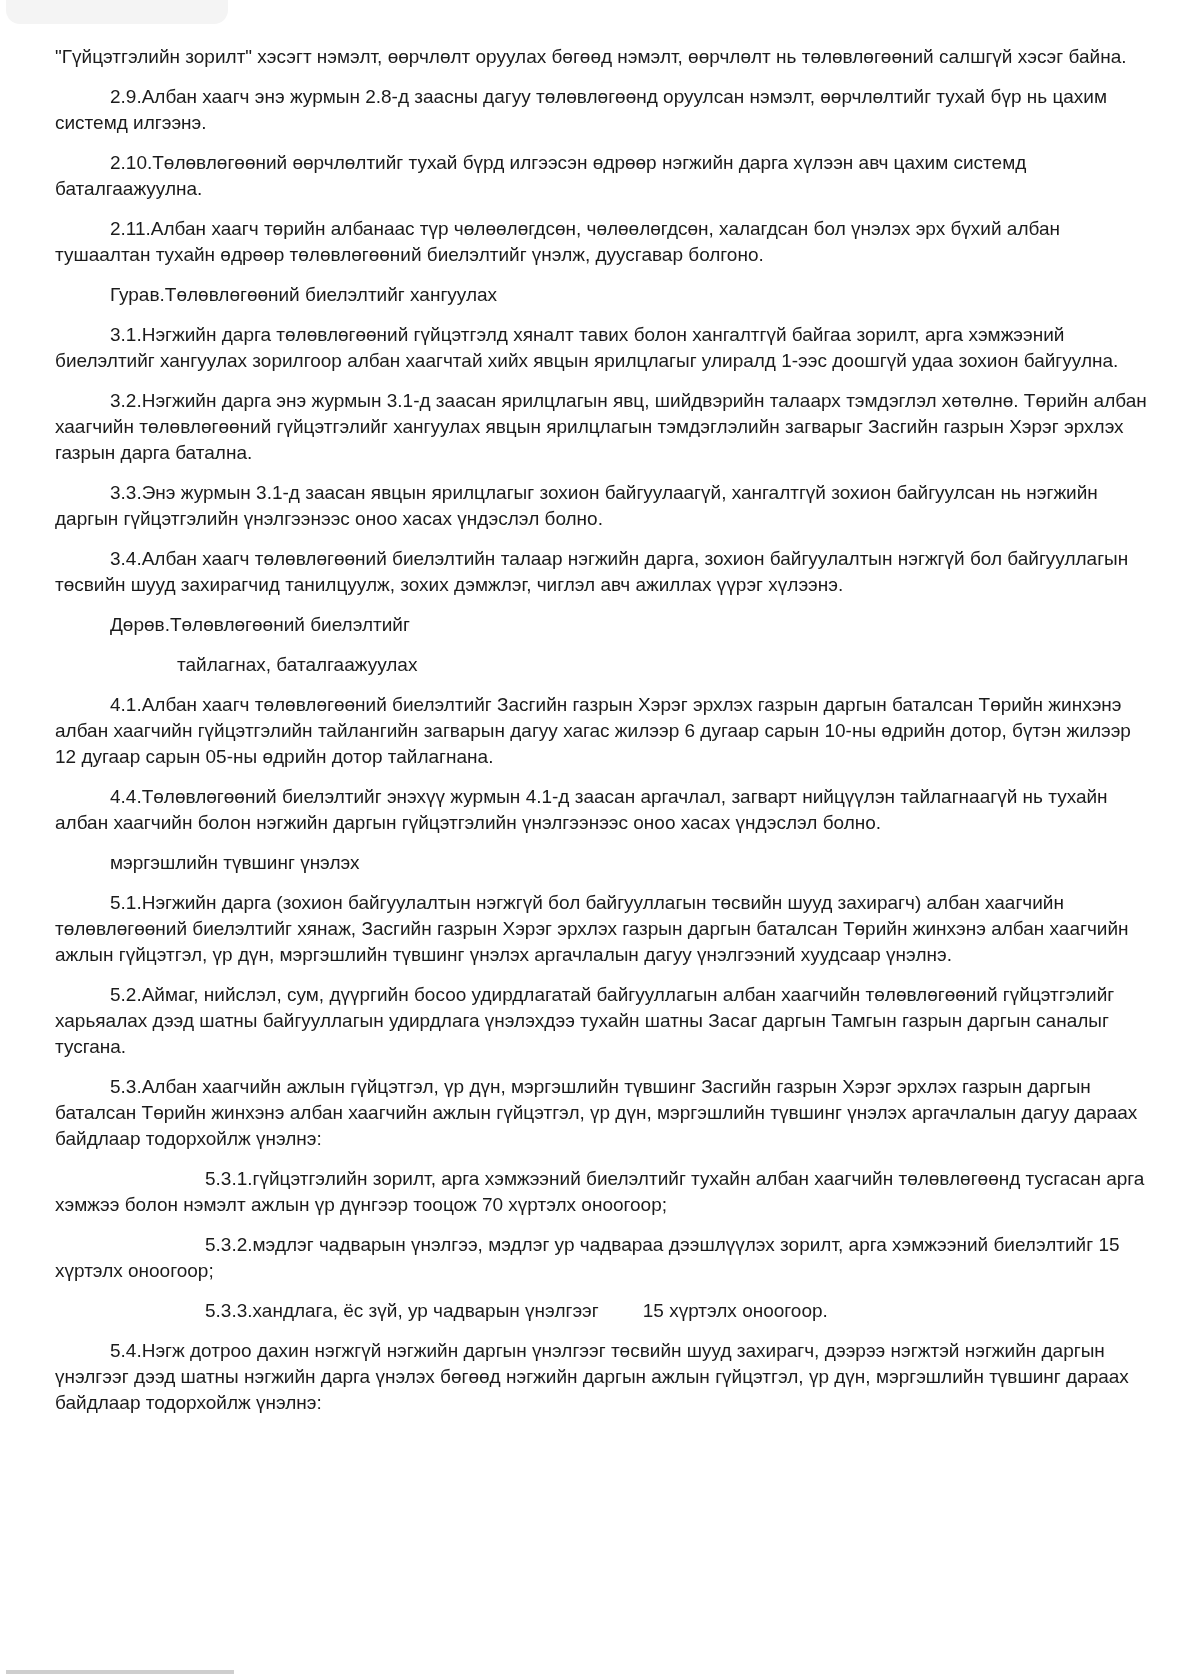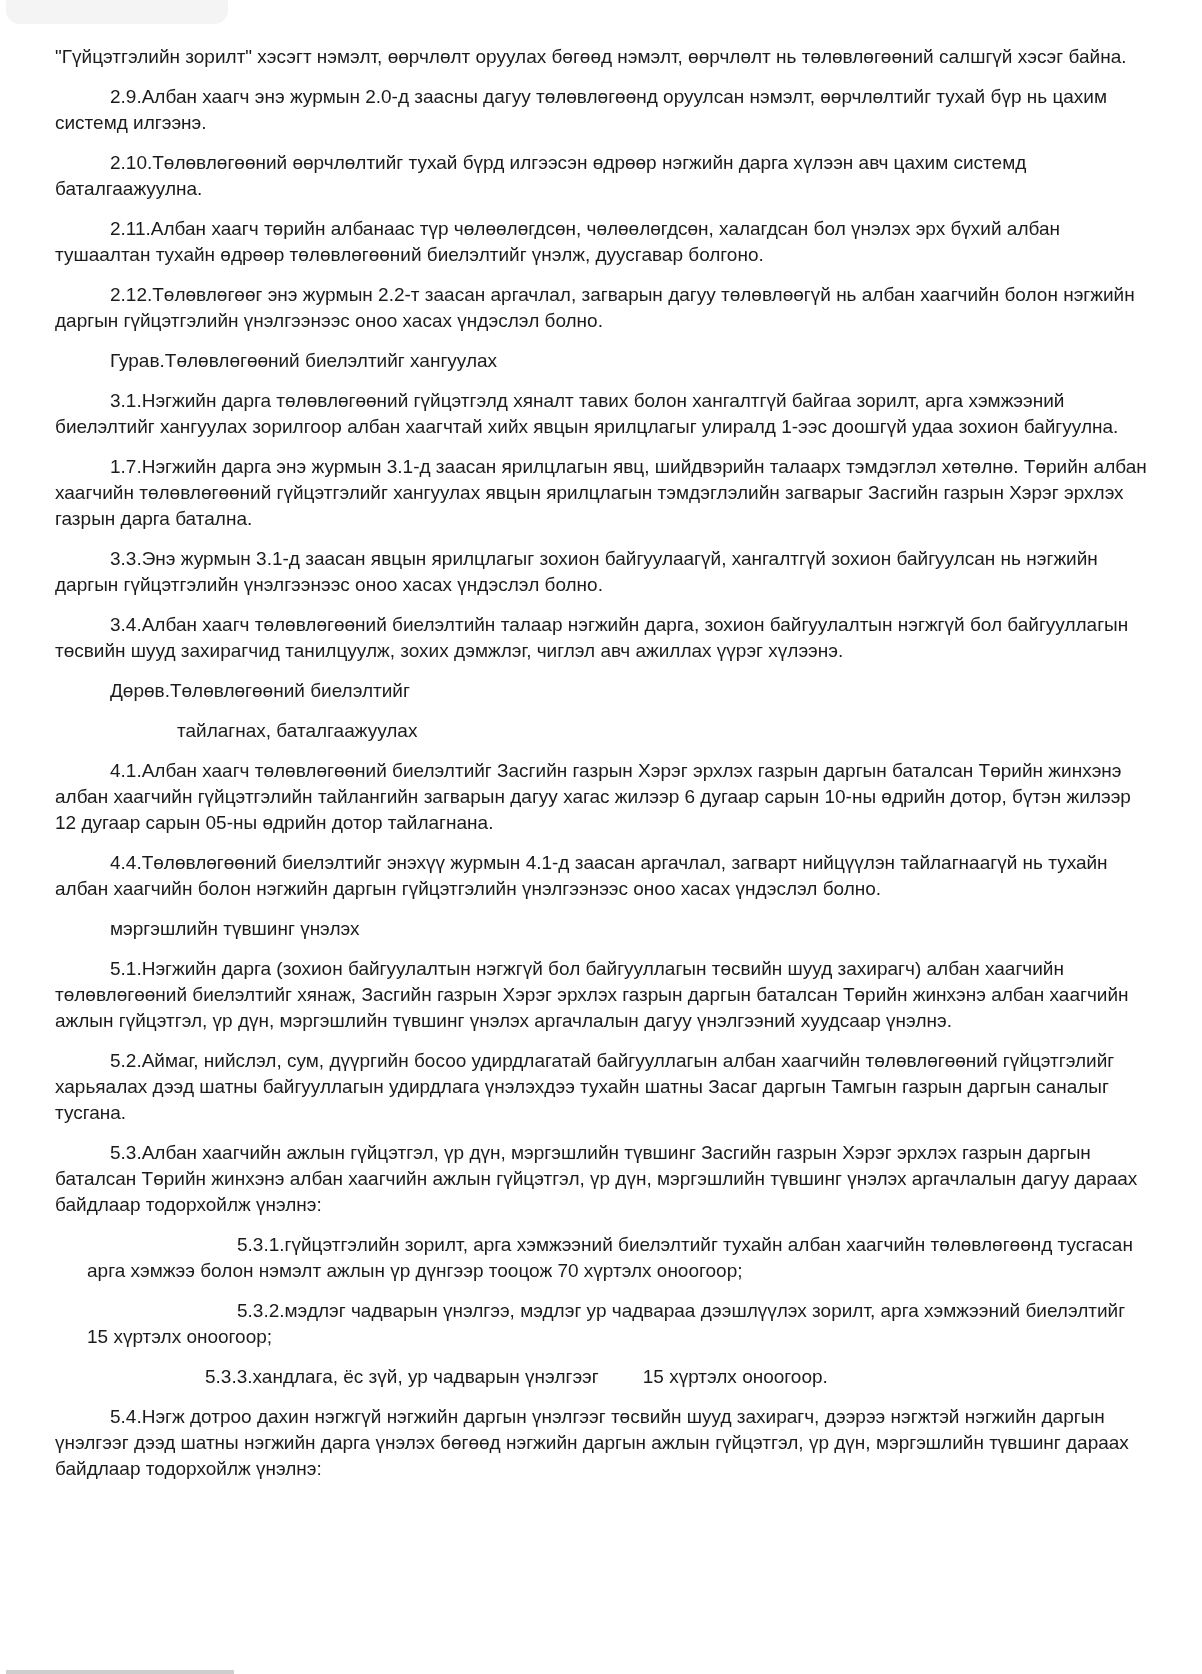--- a/index.html
+++ b/index.html
@@ -35,21 +35,21 @@
     -webkit-font-smoothing: antialiased;
   }
   .doc p {
     margin: 0 0 14px 0;
     padding: 0;
   }
   p.continuation { text-indent: 0; }
   p.numbered     { text-indent: 55px; }
   p.heading      { text-indent: 55px; }
   p.heading-cont { text-indent: 122px; }
-  p.subitem      { text-indent: 150px; margin-left: 32px; }
+  p.subitem      { text-indent: 150px; }
   p.split {
     display: flex;
     text-indent: 0;
     padding-left: 150px;
     padding-right: 34px;
   }
   p.split .split-left  { white-space: nowrap; }
   p.split .split-right { white-space: nowrap; margin-left: 44px; }
   .bottom-cutoff {
     position: absolute;
@@ -61,27 +61,26 @@
     opacity: 0.75;
   }
 </style>
 </head>
 <body style="background: rgb(255, 255, 255); color: rgb(27, 27, 27);">
 
 <div class="top-tab" style="background: rgb(244, 244, 244);"></div>
 
 <main class="doc">
     <p class="continuation">"Гүйцэтгэлийн зорилт" хэсэгт нэмэлт, өөрчлөлт оруулах бөгөөд нэмэлт, өөрчлөлт нь төлөвлөгөөний салшгүй хэсэг байна.</p>
-    <p class="numbered">2.9.Албан хаагч энэ журмын 2.0-д заасны дагуу төлөвлөгөөнд оруулсан нэмэлт, өөрчлөлтийг тухай бүр нь цахим системд илгээнэ.</p>
+    <p class="numbered">2.9.Албан хаагч энэ журмын 2.8-д заасны дагуу төлөвлөгөөнд оруулсан нэмэлт, өөрчлөлтийг тухай бүр нь цахим системд илгээнэ.</p>
     <p class="numbered">2.10.Төлөвлөгөөний өөрчлөлтийг тухай бүрд илгээсэн өдрөөр нэгжийн дарга хүлээн авч цахим системд баталгаажуулна.</p>
     <p class="numbered">2.11.Албан хаагч төрийн албанаас түр чөлөөлөгдсөн, чөлөөлөгдсөн, халагдсан бол үнэлэх эрх бүхий албан тушаалтан тухайн өдрөөр төлөвлөгөөний биелэлтийг үнэлж, дуусгавар болгоно.</p>
-    <p class="numbered">2.12.Төлөвлөгөөг энэ журмын 2.2-т заасан аргачлал, загварын дагуу төлөвлөөгүй нь албан хаагчийн болон нэгжийн даргын гүйцэтгэлийн үнэлгээнээс оноо хасах үндэслэл болно.</p>
     <p class="heading">Гурав.Төлөвлөгөөний биелэлтийг хангуулах</p>
     <p class="numbered">3.1.Нэгжийн дарга төлөвлөгөөний гүйцэтгэлд хяналт тавих болон хангалтгүй байгаа зорилт, арга хэмжээний биелэлтийг хангуулах зорилгоор албан хаагчтай хийх явцын ярилцлагыг улиралд 1-ээс доошгүй удаа зохион байгуулна.</p>
-    <p class="numbered">1.7.Нэгжийн дарга энэ журмын 3.1-д заасан ярилцлагын явц, шийдвэрийн талаарх тэмдэглэл хөтөлнө. Төрийн албан хаагчийн төлөвлөгөөний гүйцэтгэлийг хангуулах явцын ярилцлагын тэмдэглэлийн загварыг Засгийн газрын Хэрэг эрхлэх газрын дарга батална.</p>
+    <p class="numbered">3.2.Нэгжийн дарга энэ журмын 3.1-д заасан ярилцлагын явц, шийдвэрийн талаарх тэмдэглэл хөтөлнө. Төрийн албан хаагчийн төлөвлөгөөний гүйцэтгэлийг хангуулах явцын ярилцлагын тэмдэглэлийн загварыг Засгийн газрын Хэрэг эрхлэх газрын дарга батална.</p>
     <p class="numbered">3.3.Энэ журмын 3.1-д заасан явцын ярилцлагыг зохион байгуулаагүй, хангалтгүй зохион байгуулсан нь нэгжийн даргын гүйцэтгэлийн үнэлгээнээс оноо хасах үндэслэл болно.</p>
     <p class="numbered">3.4.Албан хаагч төлөвлөгөөний биелэлтийн талаар нэгжийн дарга, зохион байгуулалтын нэгжгүй бол байгууллагын төсвийн шууд захирагчид танилцуулж, зохих дэмжлэг, чиглэл авч ажиллах үүрэг хүлээнэ.</p>
     <p class="heading">Дөрөв.Төлөвлөгөөний биелэлтийг</p>
     <p class="heading-cont">тайлагнах, баталгаажуулах</p>
     <p class="numbered">4.1.Албан хаагч төлөвлөгөөний биелэлтийг Засгийн газрын Хэрэг эрхлэх газрын даргын баталсан Төрийн жинхэнэ албан хаагчийн гүйцэтгэлийн тайлангийн загварын дагуу хагас жилээр 6 дугаар сарын 10-ны өдрийн дотор, бүтэн жилээр 12 дугаар сарын 05-ны өдрийн дотор тайлагнана.</p>
     <p class="numbered">4.4.Төлөвлөгөөний биелэлтийг энэхүү журмын 4.1-д заасан аргачлал, загварт нийцүүлэн тайлагнаагүй нь тухайн албан хаагчийн болон нэгжийн даргын гүйцэтгэлийн үнэлгээнээс оноо хасах үндэслэл болно.</p>
     <p class="heading">мэргэшлийн түвшинг үнэлэх</p>
     <p class="numbered">5.1.Нэгжийн дарга (зохион байгуулалтын нэгжгүй бол байгууллагын төсвийн шууд захирагч) албан хаагчийн төлөвлөгөөний биелэлтийг хянаж, Засгийн газрын Хэрэг эрхлэх газрын даргын баталсан Төрийн жинхэнэ албан хаагчийн ажлын гүйцэтгэл, үр дүн, мэргэшлийн түвшинг үнэлэх аргачлалын дагуу үнэлгээний хуудсаар үнэлнэ.</p>
     <p class="numbered">5.2.Аймаг, нийслэл, сум, дүүргийн босоо удирдлагатай байгууллагын албан хаагчийн төлөвлөгөөний гүйцэтгэлийг харьяалах дээд шатны байгууллагын удирдлага үнэлэхдээ тухайн шатны Засаг даргын Тамгын газрын даргын саналыг тусгана.</p>
     <p class="numbered">5.3.Албан хаагчийн ажлын гүйцэтгэл, үр дүн, мэргэшлийн түвшинг Засгийн газрын Хэрэг эрхлэх газрын даргын баталсан Төрийн жинхэнэ албан хаагчийн ажлын гүйцэтгэл, үр дүн, мэргэшлийн түвшинг үнэлэх аргачлалын дагуу дараах байдлаар тодорхойлж үнэлнэ:</p>

